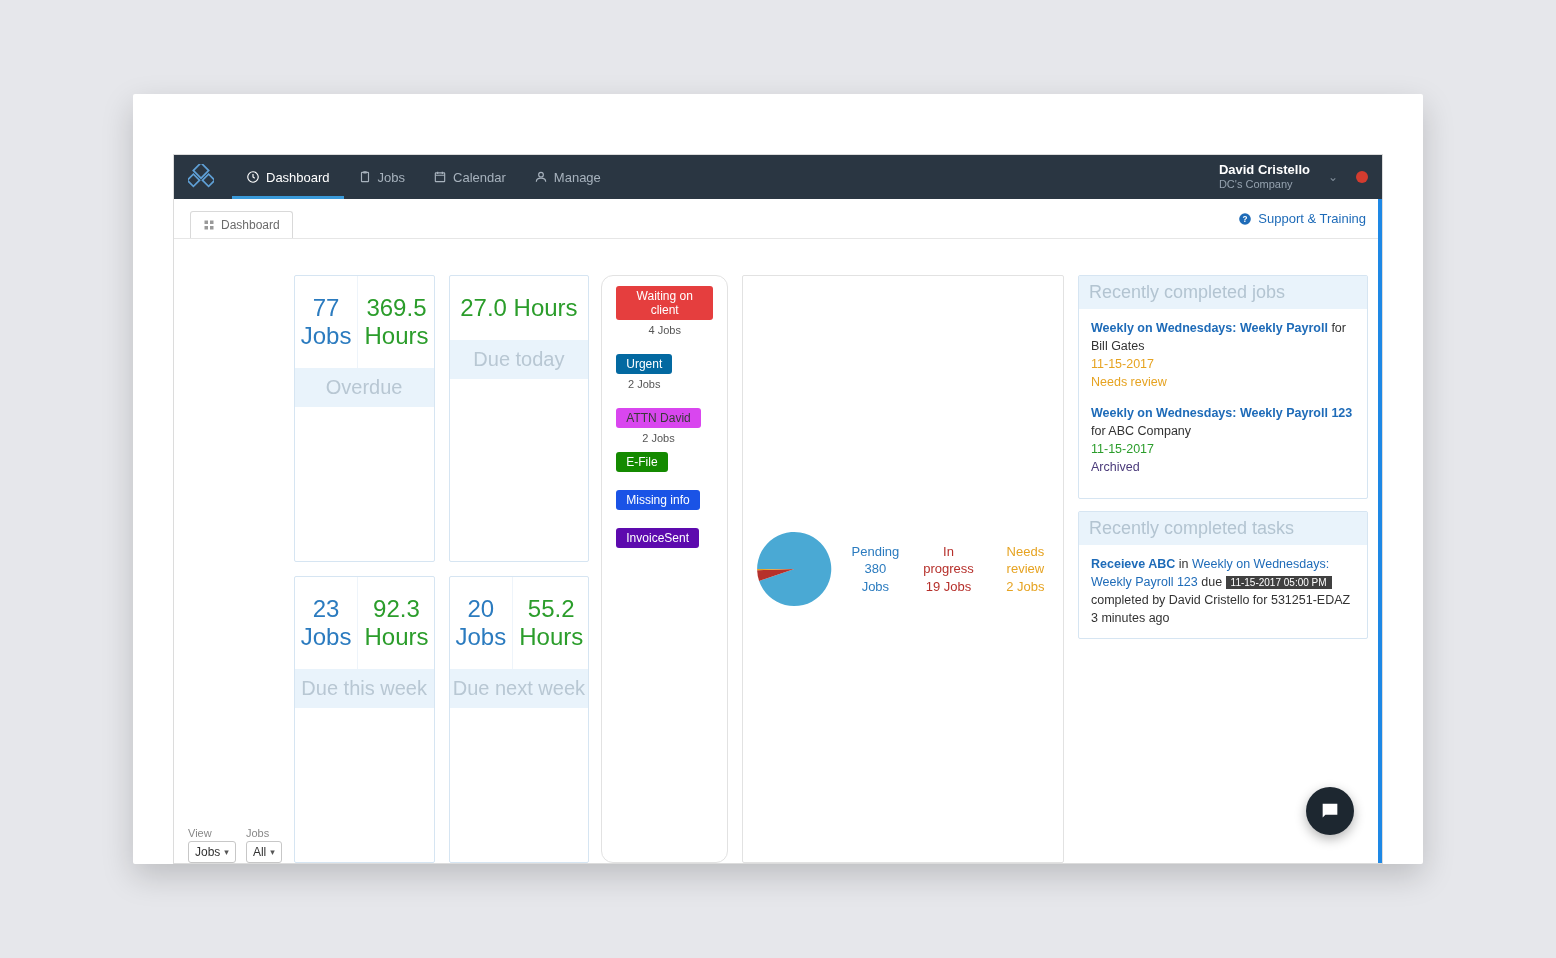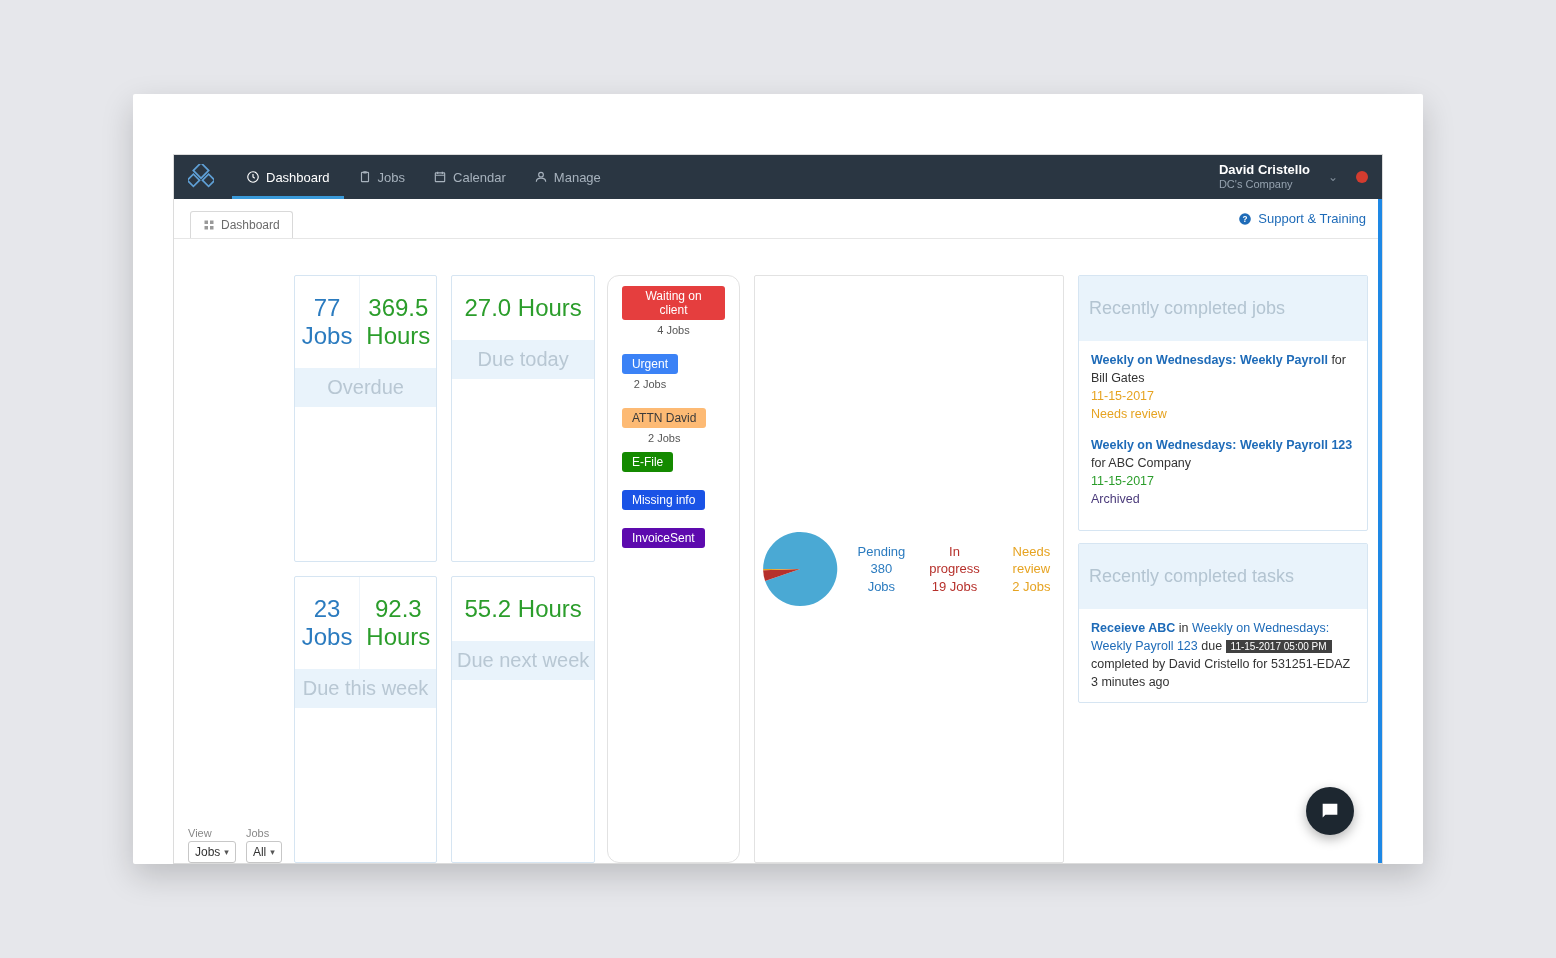--- a/index.html
+++ b/index.html
@@ -148,30 +148,30 @@
     padding: 10px 14px 30px 14px;
   }
   .tag-row { display:flex; gap: 18px; margin-bottom: 8px; flex-wrap:wrap;}
   .tag-item { text-align:center; }
   .tag {
     display:inline-block; color:#fff; border-radius:3px;
     font-size:12px; padding:3px 10px; font-weight:500;
   }
   .tag-count { font-size:11px; color:#555; margin-top:4px;}
   .tag.red{background:#e53e3e;}
-  .tag.orange{background:#3b82f6;}
-  .tag.yellow{background:#fdba74; color:#3a3a3a;}
+  .tag.orange{background:#0369a1;}
+  .tag.yellow{background:#d946ef; color:#3a3a3a;}
   .tag.green{background:#148a00;}
   .tag.blue{background:#1a53e6;}
   .tag.purple{background:#5d0aae;}
 
   .pie-panel {
     border:1px solid #e2e2e2;
     border-radius:2px;
-    padding: 10px 4px;
+    padding: 10px 10px;
     display:flex;
     gap: 16px;
     align-items:center;
   }
   .pie-panel .stats { display:flex; gap:24px; }
   .pstat { text-align:center; font-size:13px; line-height:1.35;}
   .pstat .lbl.pending{color:#2b7bbf;}
   .pstat .lbl.inprog{color:#b6302b;}
   .pstat .lbl.needs{color:#e6a321;}
   .pstat .val.pending{color:#2b7bbf;}
@@ -182,21 +182,21 @@
   .right-col { display:flex; flex-direction:column; gap:12px;}
   .panel {
     border:1px solid #d6e5f2;
     border-radius:2px;
     background:#fff;
   }
   .panel-header {
     background:#e9f3fb;
     color:#b3c4d1;
     font-size:18px;
-    padding: 22px 10px;
+    padding: 6px 10px;
   }
   .panel-body { padding: 10px 12px; font-size:12.5px; line-height:1.45; color:#333;}
   .panel-body .item { margin-bottom: 12px;}
   .link { color:#1e6bb8; font-weight:600;}
   .linkn { color:#1e6bb8; font-weight:400;}
   .date-orange{ color:#e6a321;}
   .date-green{ color:#2b9d2b;}
   .needsrev{ color:#e6a321;}
   .archived{ color:#4a3a7a;}
   .timestamp-badge{
@@ -325,20 +325,21 @@
             </div>
             <div class="stat-card">
               <div class="stat-top">
                 <div class="stat-cell"><span class="jobs-val">23 Jobs</span></div>
                 <div class="stat-cell"><span class="hours-val">92.3 Hours</span></div>
               </div>
               <div class="stat-label">Due this week</div>
             </div>
             <div class="stat-card">
               <div class="stat-top">
+                <div class="stat-cell"><span class="jobs-val">20 Jobs</span></div>
                 <div class="stat-cell"><span class="hours-val">55.2 Hours</span></div>
               </div>
               <div class="stat-label">Due next week</div>
             </div>
           </div>
 
         <div class="grid2">
           <div class="tags-panel">
             <div class="tag-row" id="tag-row-1">
                 <div class="tag-item"><span class="tag red">Waiting on client</span><div class="tag-count">4 Jobs</div></div>

